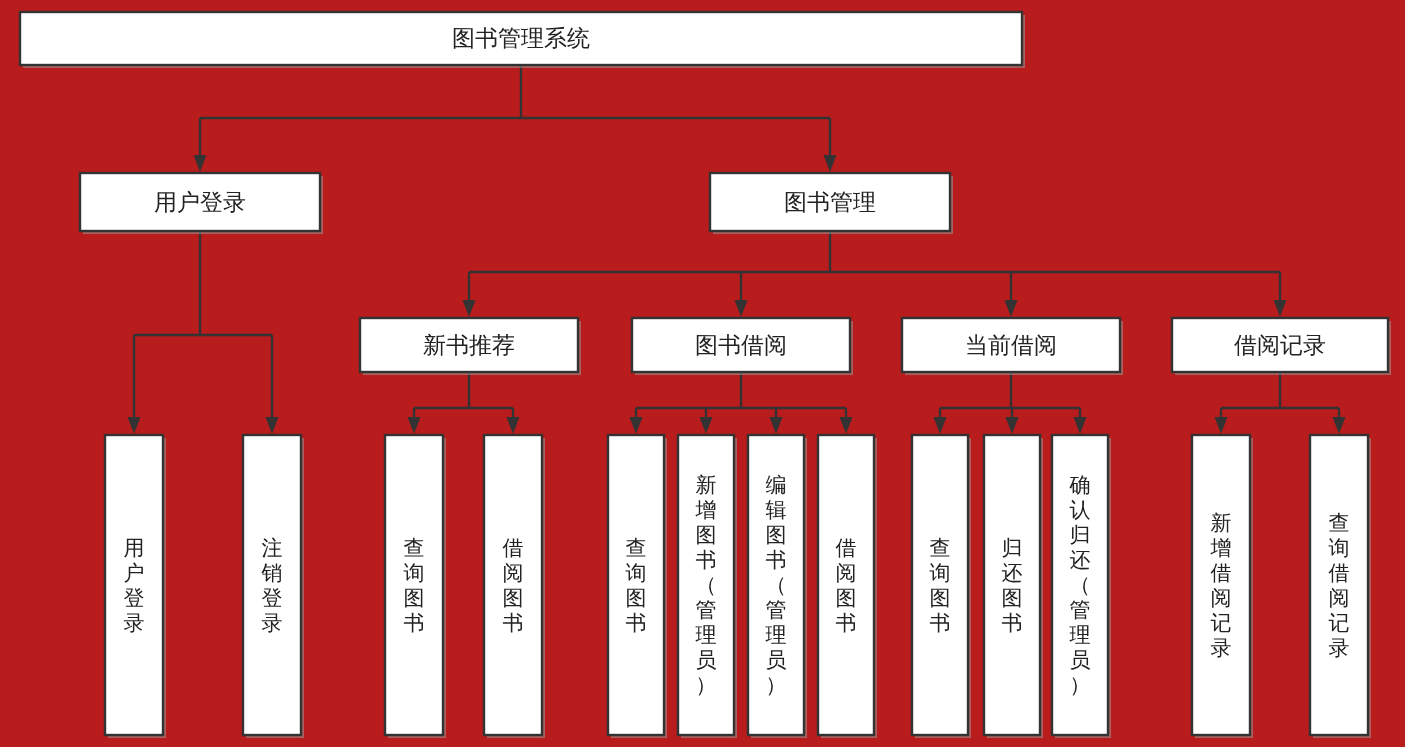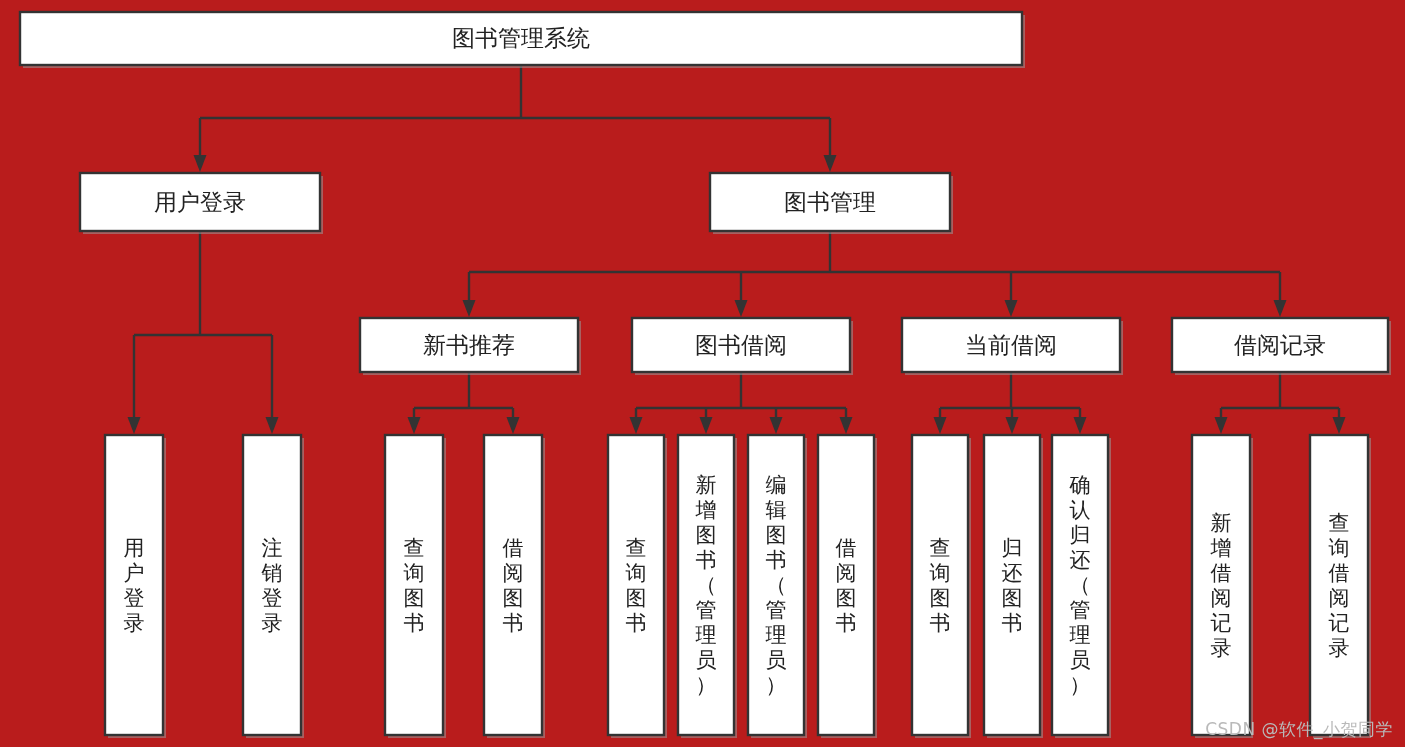--- a/index.html
+++ b/index.html
@@ -223,14 +223,13 @@
           <rect x="1192" y="435" width="58" height="300" class="node-rect"></rect>
           <text x="1221" class="node-label label-v"><tspan x="1221" y="523.5">新</tspan><tspan x="1221" y="548.5">增</tspan><tspan x="1221" y="573.5">借</tspan><tspan x="1221" y="598.5">阅</tspan><tspan x="1221" y="623.5">记</tspan><tspan x="1221" y="648.5">录</tspan></text>
         </g>
         <g>
           <rect x="1313" y="438" width="58" height="300" class="node-shadow"></rect>
           <rect x="1310" y="435" width="58" height="300" class="node-rect"></rect>
           <text x="1339" class="node-label label-v"><tspan x="1339" y="523.5">查</tspan><tspan x="1339" y="548.5">询</tspan><tspan x="1339" y="573.5">借</tspan><tspan x="1339" y="598.5">阅</tspan><tspan x="1339" y="623.5">记</tspan><tspan x="1339" y="648.5">录</tspan></text>
         </g>
       </g>
   </svg>
-  <div class="watermark-text">CSDN @软件_小贺同学</div>
 </div>
 
 </body></html>

